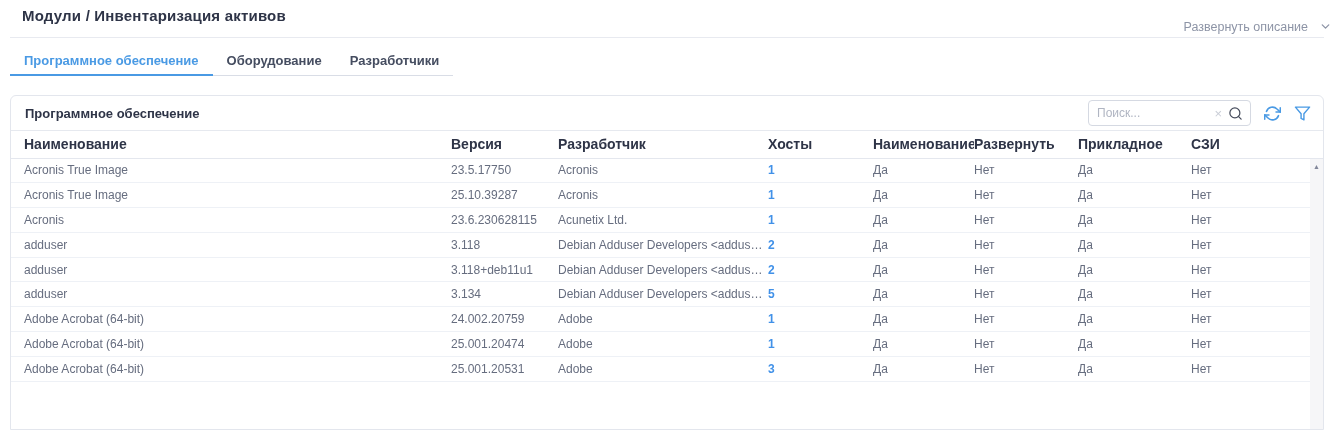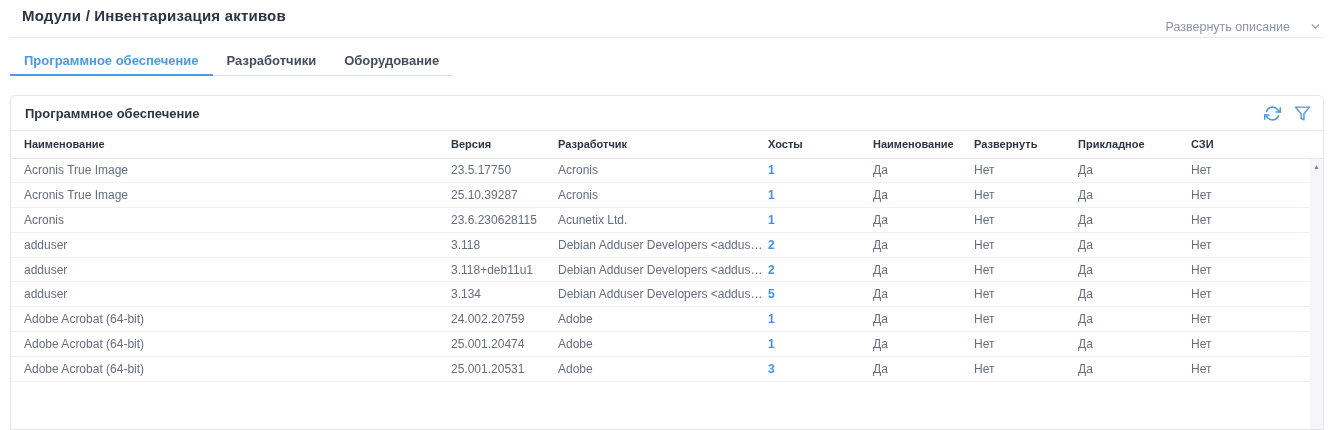--- a/index.html
+++ b/index.html
@@ -3,22 +3,22 @@
 <meta charset="utf-8">
 <style>
   * { margin:0; padding:0; box-sizing:border-box; }
   html,body { width:1334px; height:430px; overflow:hidden; background:#fff;
     font-family:"Liberation Sans", sans-serif; }
   .page { position:relative; width:1334px; height:430px; background:#fff; }
 
   
   .page-title { position:absolute; top:7px; left:22px; font-size:15px; font-weight:700;
     color:#2e3447; letter-spacing:.2px; }
-  .expand-link { position:absolute; top:20px; right:12px; display:flex; align-items:flex-start;
-    gap:19px; font-size:12.5px; color:#8d94a6; cursor:pointer; }
+  .expand-link { position:absolute; top:20px; right:2px; display:flex; align-items:flex-start;
+    gap:11px; font-size:12.5px; color:#8d94a6; cursor:pointer; }
   .expand-link svg { stroke:#8d94a6; }
   .top-divider { position:absolute; top:37px; left:10px; right:10px; height:1px;
     background:#e8eaf0; }
 
   
   .tabs { position:absolute; top:46px; left:10px; display:inline-flex; }
   .tab { height:30px; display:flex; align-items:center; padding:0 14px; font-size:13px;
     font-weight:700; color:#454d60; cursor:pointer; border-bottom:1px solid #d9dde6; }
   .tab.active { color:#4a9ae4; border-bottom:2px solid #4a9ae4; }
 
@@ -33,21 +33,21 @@
     border:1px solid #d5d9e2; border-radius:4px; background:#fff; padding:0 7px 0 8px; }
   .searchbox input { flex:1; min-width:0; border:none; outline:none; font-size:12px;
     color:#4a5164; font-family:"Liberation Sans", sans-serif; background:transparent; }
   .searchbox input::placeholder { color:#b0b5c2; }
   .searchbox .clear { color:#c9cdd6; font-size:13px; line-height:1; margin:0 6px 0 2px;
     cursor:pointer; }
   .icon-btn { display:flex; align-items:center; cursor:pointer; }
 
   
   table { width:100%; border-collapse:collapse; table-layout:fixed; }
-  thead th { height:27px; text-align:left; vertical-align:middle; font-size:11px;
+  thead th { height:27px; text-align:left; vertical-align:middle; font-size:14px;
     font-weight:700; color:#2e3447; border-bottom:1px solid #e4e7ee;
     white-space:nowrap; overflow:hidden; }
   tbody td { height:24.8px; vertical-align:middle; font-size:12px; color:#666d7f;
     border-bottom:1px solid #eef1f6; white-space:nowrap; overflow:hidden;
     text-overflow:ellipsis; }
   th:first-child, td:first-child { padding-left:13px; }
   .hosts-link { color:#4191e8; font-weight:700; text-decoration:none; cursor:pointer; }
 
   
   .vscroll { position:absolute; top:63px; bottom:0; right:0; width:13px;
@@ -66,28 +66,36 @@
     <span>Развернуть описание</span>
     <svg width="13" height="13" viewBox="0 0 24 24" fill="none" stroke-width="2.4" stroke-linecap="round" stroke-linejoin="round">
       <polyline points="6 9 12 15 18 9"></polyline>
     </svg>
   </div>
 
   <div class="top-divider"></div>
 
   <div class="tabs">
     <div class="tab active">Программное обеспечение</div>
+    <div class="tab">Оборудование</div>
     <div class="tab">Разработчики</div>
-    <div class="tab">Оборудование</div>
   </div>
 
   <div class="panel">
     <div class="panel-header">
       <div class="panel-title">Программное обеспечение</div>
       <div class="panel-tools">
+        <div class="searchbox">
+          <input type="text" placeholder="Поиск..." style="">
+          <span class="clear">×</span>
+          <svg width="15" height="15" viewBox="0 0 24 24" fill="none" stroke="#464c5c" stroke-width="2" stroke-linecap="round" stroke-linejoin="round">
+            <circle cx="11" cy="11" r="8"></circle>
+            <line x1="21" y1="21" x2="16.65" y2="16.65"></line>
+          </svg>
+        </div>
         <span class="icon-btn">
           <svg width="17" height="17" viewBox="0 0 24 24" fill="none" stroke="#4a9ae4" stroke-width="2.2" stroke-linecap="round" stroke-linejoin="round">
             <polyline points="23 4 23 10 17 10"></polyline>
             <polyline points="1 20 1 14 7 14"></polyline>
             <path d="M3.51 9a9 9 0 0 1 14.85-3.36L23 10M1 14l4.64 4.36A9 9 0 0 0 20.49 15"></path>
           </svg>
         </span>
         <span class="icon-btn">
           <svg width="17" height="17" viewBox="0 0 24 24" fill="none" stroke="#4a9ae4" stroke-width="2" stroke-linecap="round" stroke-linejoin="round">
             <polygon points="22 3 2 3 10 12.46 10 19 14 21 14 12.46 22 3"></polygon>

